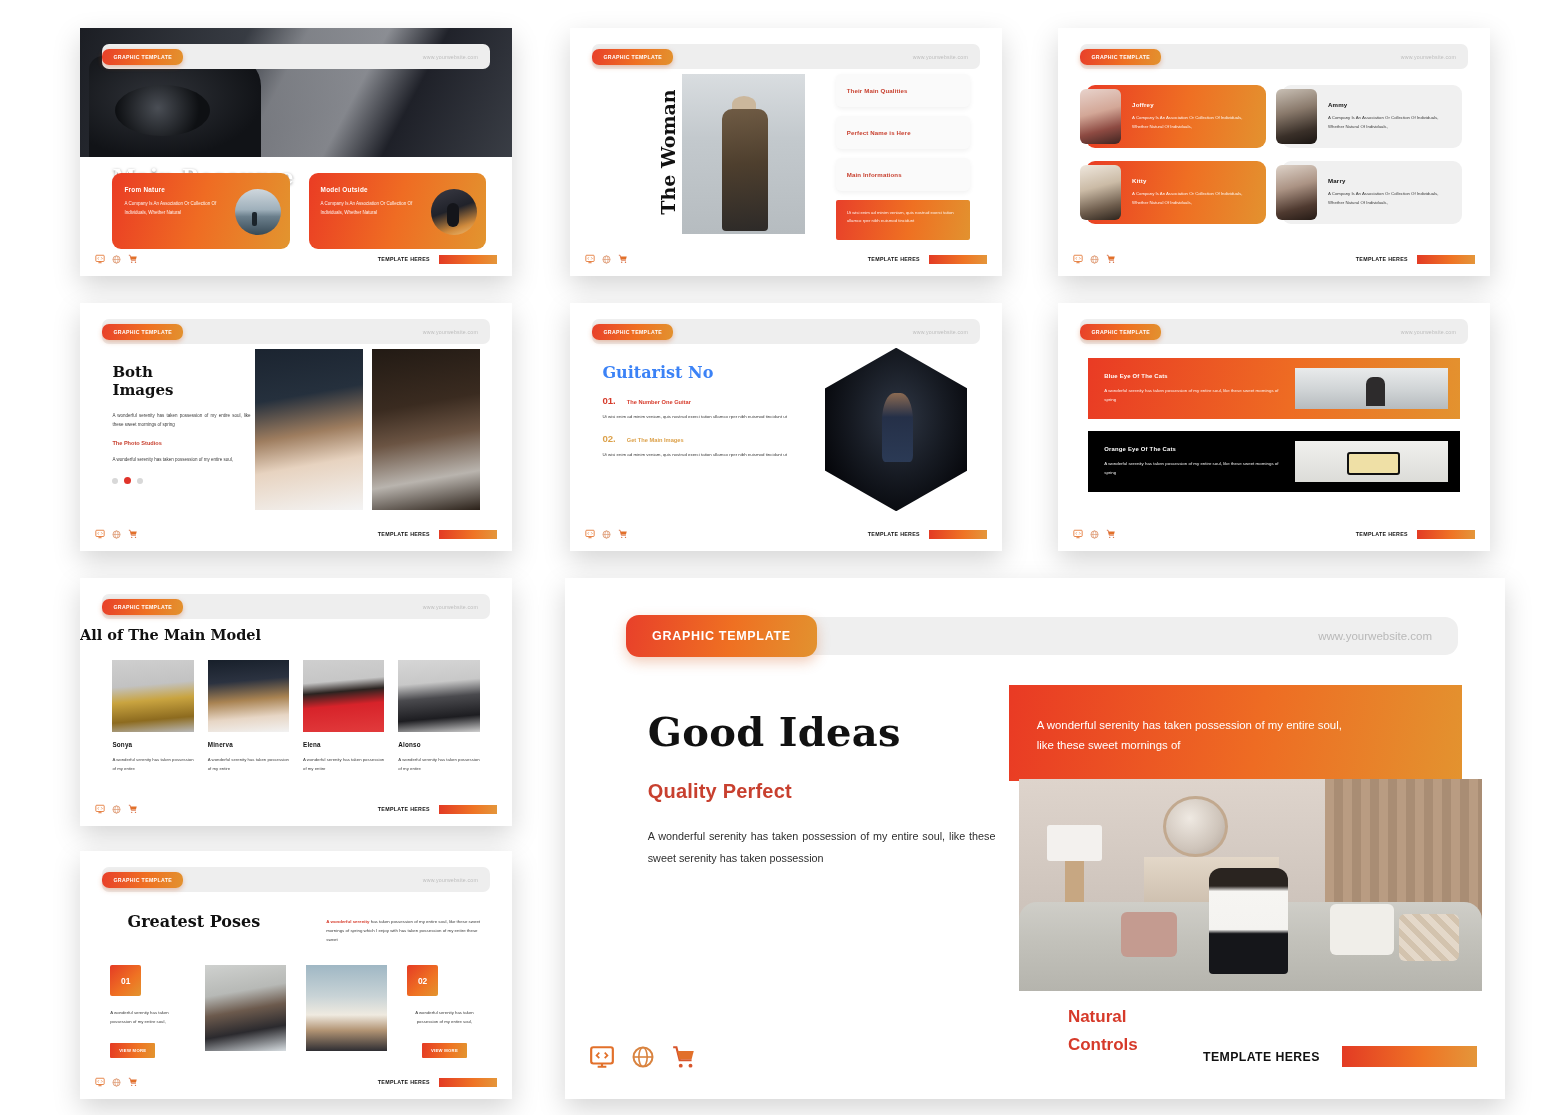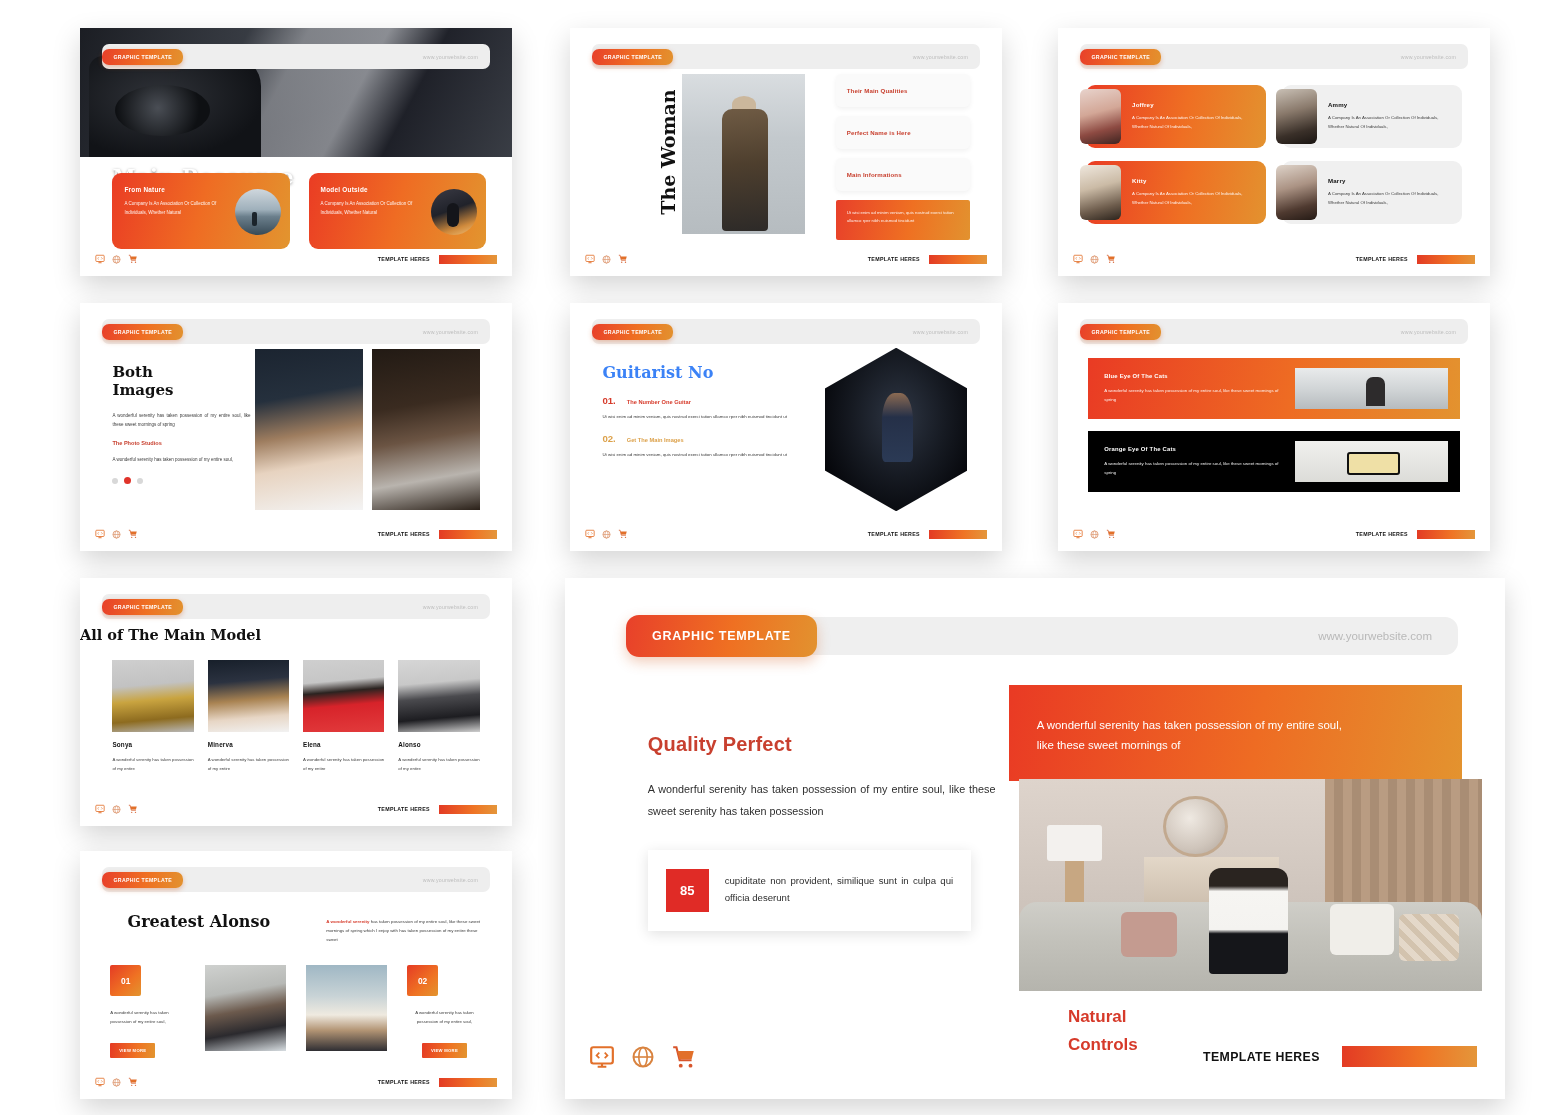--- a/index.html
+++ b/index.html
@@ -696,21 +696,21 @@
   </div>
 
   <div class="slide" id="s8">
     <div class="slide-body">
       <div class="topbar">
         <div class="urlbar">
           <span class="url">www.yourwebsite.com</span>
         </div>
         <span class="pill">GRAPHIC TEMPLATE</span>
       </div>
-      <div class="gp-head">Greatest Alonso</div>
+      <div class="gp-head">Greatest Poses</div>
       <div class="gp-lead">
         <b>A wonderful serenity</b><span> has taken possession of my entire soul, like these sweet mornings of spring which I enjoy with has taken possession of my entire these sweet</span>
       </div>
       <div class="gp-row">
         <div class="gp-col">
           <div class="numbox">01</div>
           <p>A wonderful serenity has taken possession of my entire soul,</p>
           <span class="vbtn">VIEW MORE</span>
         </div>
         <div class="gp-img gi1"></div>
@@ -750,26 +750,23 @@
   <div class="slide" id="big">
     <div class="slide-body">
       <div class="big-top">
         <div class="urlbar">
           <span class="url">www.yourwebsite.com</span>
         </div>
         <span class="pill">GRAPHIC TEMPLATE</span>
       </div>
 
       <div class="big-left">
+        <h1>Good Ideas</h1>
         <h3>Quality Perfect</h3>
         <div class="lead">A wonderful serenity has taken possession of my entire soul, like these sweet serenity has taken possession</div>
-        <div class="statbox">
-          <div class="n">85</div>
-          <div class="t">cupiditate non provident, similique sunt in culpa qui officia deserunt</div>
-        </div>
       </div>
 
       <div class="qc">
         <div>Natural</div>
         <div>Controls</div>
       </div>
 
       <div class="big-banner">
         <p>A wonderful serenity has taken possession of my entire soul, like these sweet mornings of</p>
       </div>

